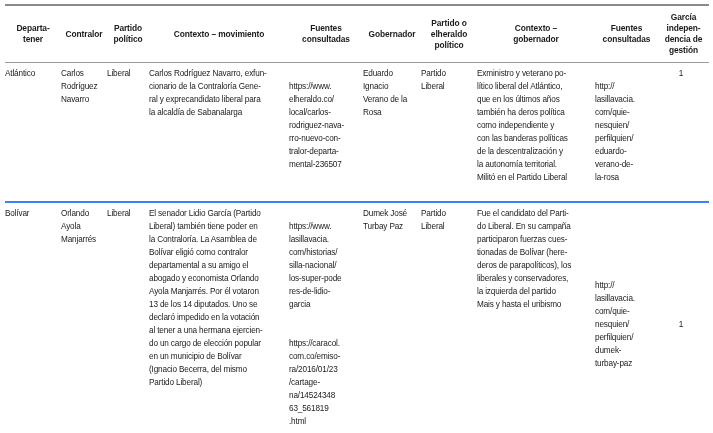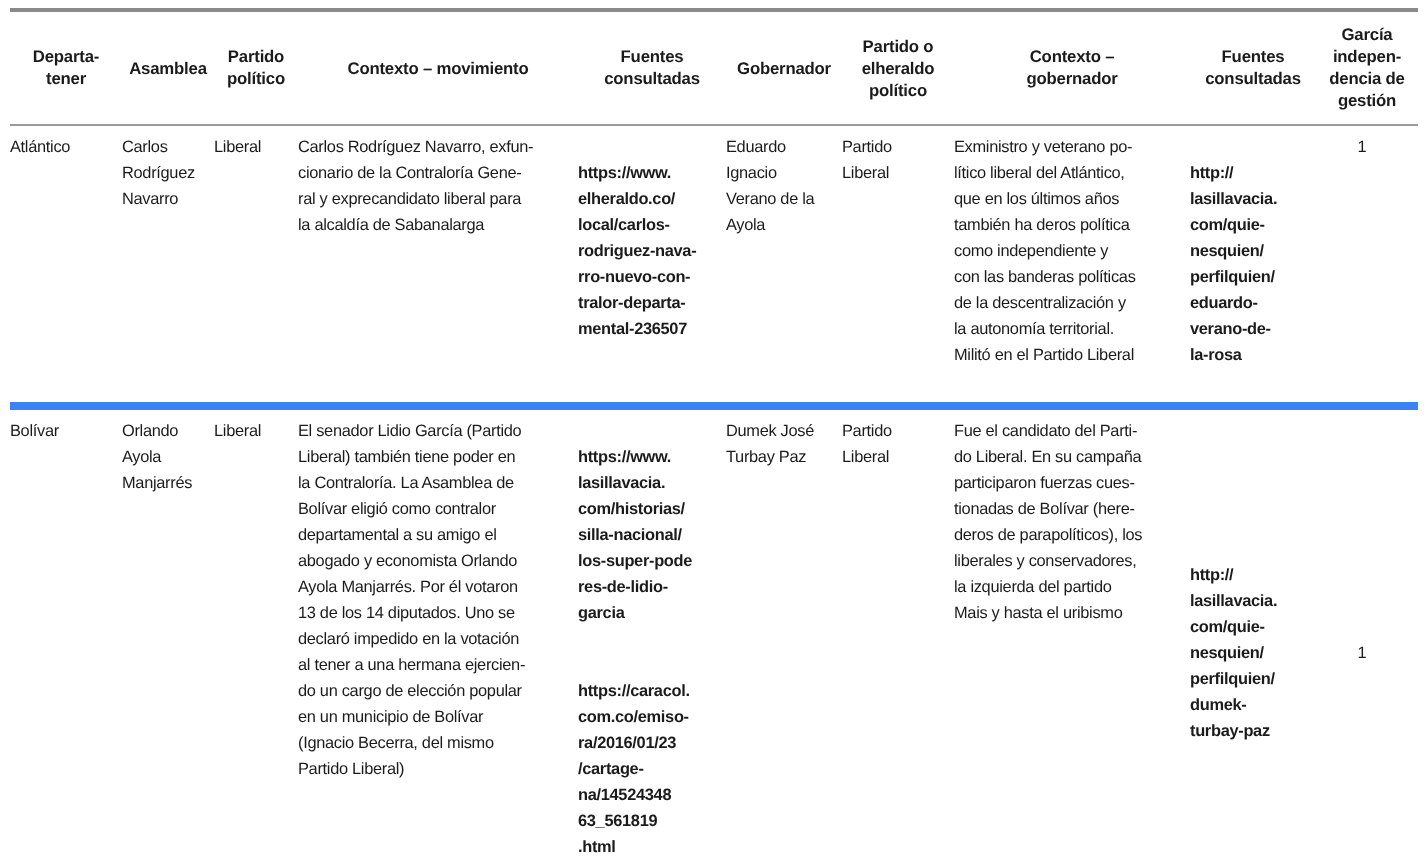--- a/index.html
+++ b/index.html
@@ -32,27 +32,27 @@
   }
   td {
     font-size:8.2px;
     line-height:13px;
     letter-spacing:-0.15px;
     vertical-align:top;
     padding:4px 5px 4px 0;
     white-space:pre-line;
     word-wrap:break-word;
   }
-  tr.row-1 td { border-bottom:4px solid #3b82f6; }
+  tr.row-1 td { border-bottom:2px solid #3b82f6; }
   tr.row-2 td { border-bottom:1px solid #9a9a9a; }
   tr.row-1 { height:120px; }
   tr.row-2 { height:226px; }
   .v-mid { vertical-align:middle; }
   .center { text-align:center; }
-  .url-block { white-space:pre-line;font-weight:bold; }
+  .url-block { white-space:pre-line; }
   .url-gap { margin-top:13px; }
 </style>
 </head>
 <body>
 
 <div class="page">
   <div class="table-wrap">
     <table class="paper-table">
       <colgroup>
         <col style="width:56px">
@@ -63,21 +63,21 @@
           <col style="width:58px">
         <col style="width:56px">
           <col style="width:118px">
           <col style="width:63px">
         <col style="width:51px">
       </colgroup>
       <thead>
         <tr>
           <th>Departa-
 tener</th>
-          <th>Asamblea</th>
+          <th>Contralor</th>
           <th>Partido
 político</th>
           <th>Contexto – movimiento</th>
           <th>Fuentes
 consultadas</th>
           <th>Gobernador</th>
           <th>Partido o
 elheraldo
 político</th>
           <th>Contexto –
@@ -106,21 +106,21 @@
 elheraldo.co/
 local/carlos-
 rodriguez-nava-
 rro-nuevo-con-
 tralor-departa-
 mental-236507</div>
           </td>
           <td>Eduardo
 Ignacio
 Verano de la
-Ayola</td>
+Rosa</td>
           <td>Partido
 Liberal</td>
           <td>Exministro y veterano po-
 lítico liberal del Atlántico,
 que en los últimos años
 también ha deros política
 como independiente y
 con las banderas políticas
 de la descentralización y
 la autonomía territorial.

